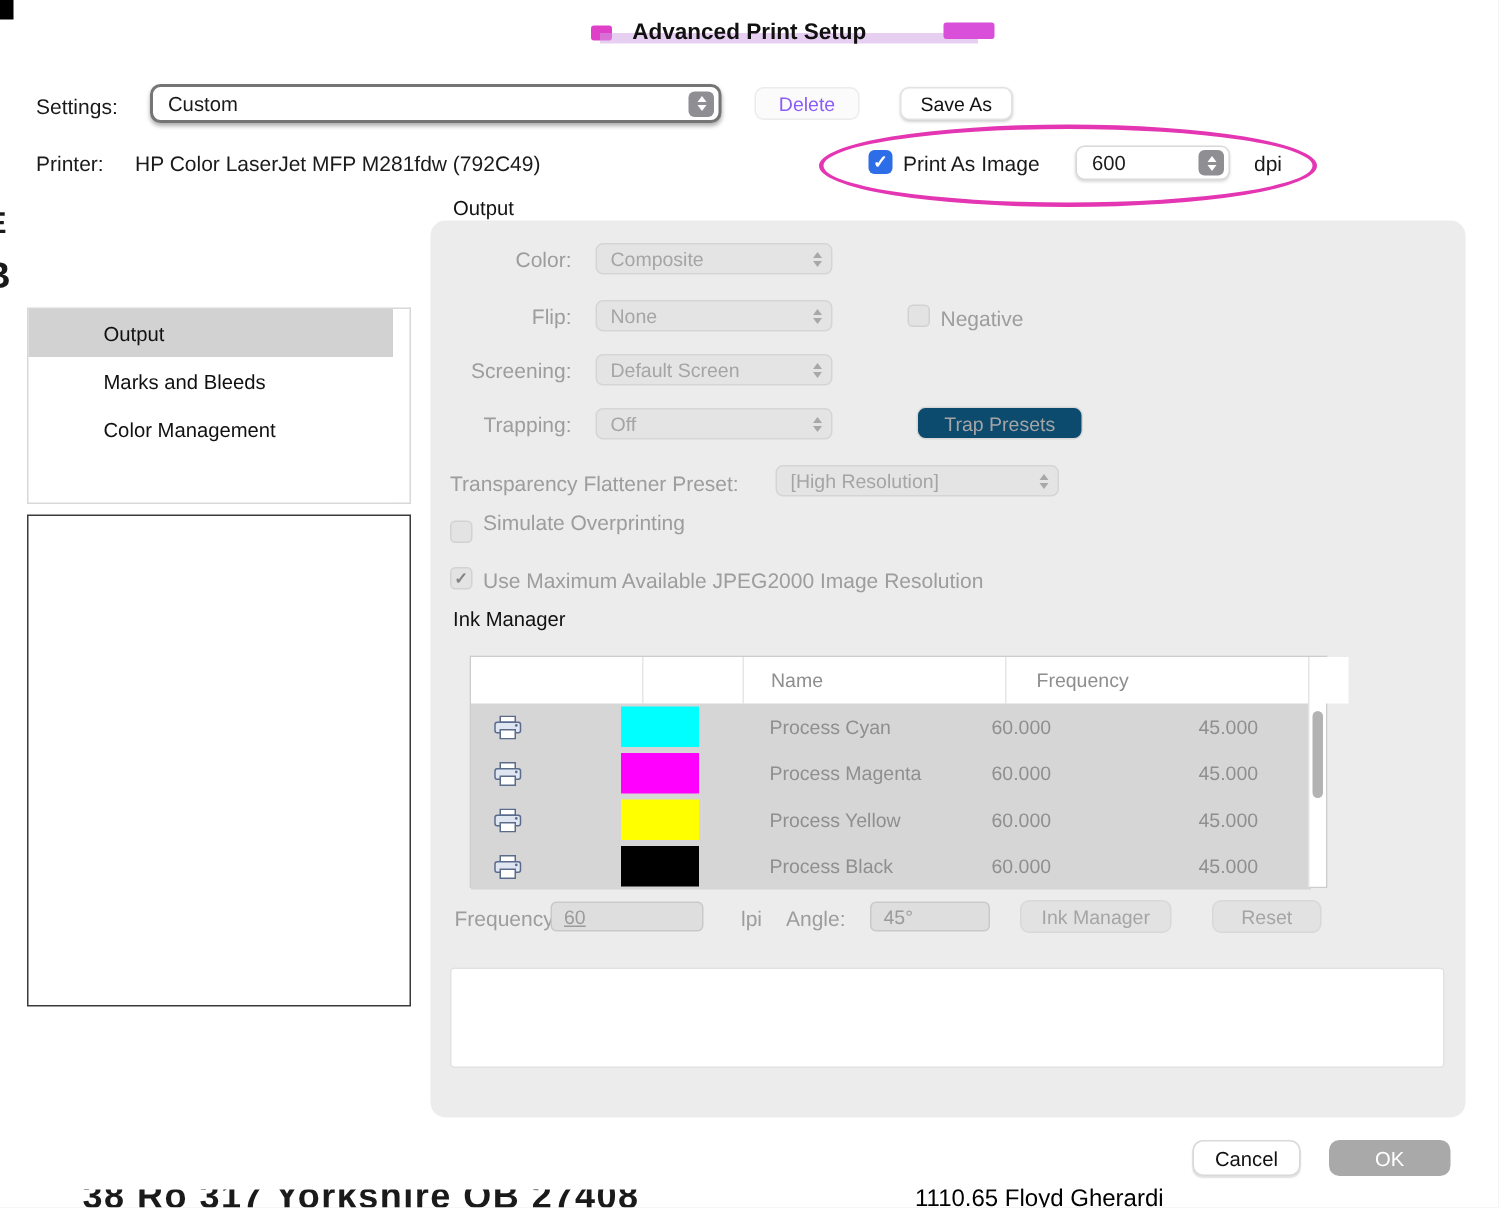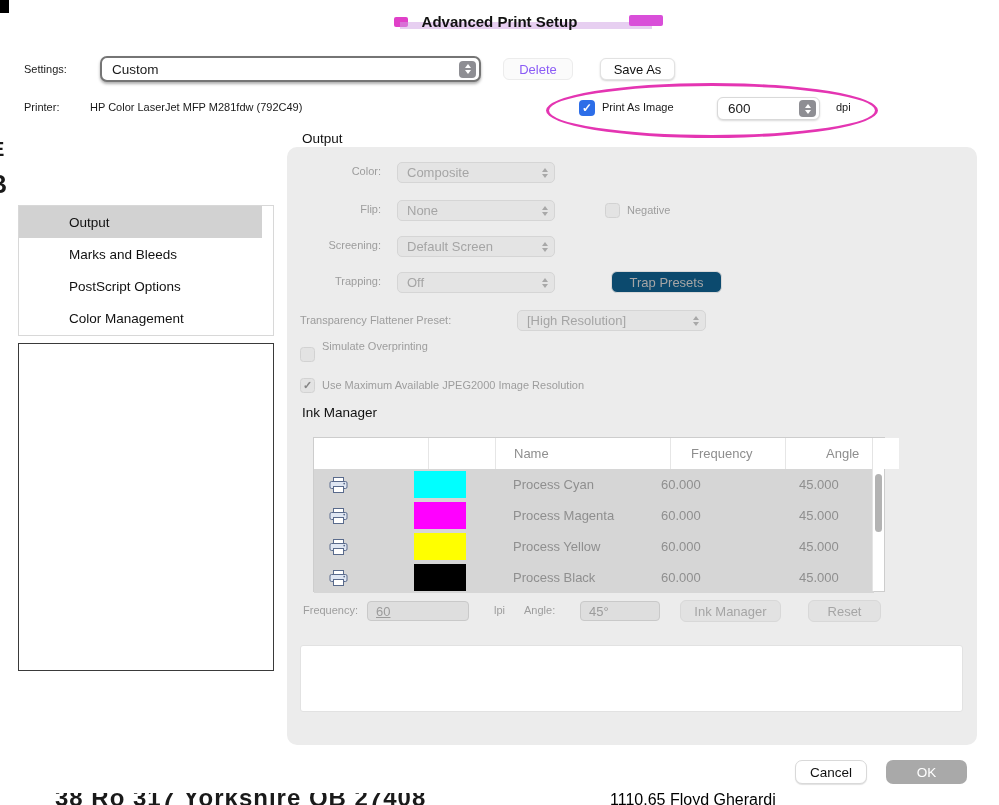--- a/index.html
+++ b/index.html
@@ -14,21 +14,21 @@
 
   
   .title-wrap { position: absolute; top: 13px; left: 0; width: 100%; text-align: center; }
   .title { display: inline-block; position: relative; z-index: 2; font-size: 15px; font-weight: 700; color: #111; }
   .hl { position: absolute; z-index: 1; }
   .hl-left  { left: 394px; top: 17px; width: 14px; height: 10px; background: #e040c8; border-radius: 2px; }
   .hl-right { left: 629px; top: 15px; width: 34px; height: 11px; background: #d94fd9; border-radius: 2px; }
   .hl-mid   { left: 400px; top: 22px; width: 252px; height: 7px; background: #cf9fe3; opacity: .5; }
 
   
-  .lbl { position: absolute; font-size: 11px; color: #1a1a1a; white-space: nowrap; }
+  .lbl { position: absolute; font-size: 14px; color: #1a1a1a; white-space: nowrap; }
   .lbl-gray { color: #9d9d9d; }
 
   
   .popup { position: absolute; display: flex; align-items: center; background: #fff; border-radius: 7px; font-size: 13.5px; }
   .popup .val { flex: 1; padding-left: 10px; white-space: nowrap; overflow: hidden; }
   .popup-settings { left: 100px; top: 56px; width: 381px; height: 26px; border: 2px solid #757575; box-shadow: 0 2px 3px rgba(0,0,0,.32); }
   .popup-dpi { left: 717px; top: 97px; width: 103px; height: 23px; border: 1px solid #d9d9d9; box-shadow: 0 1px 2px rgba(0,0,0,.15); border-radius: 6px; }
   .stepper { width: 17px; height: 17px; margin-left: auto; margin-right: 3px; background: #8e8e93; border-radius: 4px;
              display: flex; flex-direction: column; align-items: center; justify-content: center; gap: 2px; flex: none; }
   .tri-up   { width: 0; height: 0; border-left: 3.5px solid transparent; border-right: 3.5px solid transparent; border-bottom: 4.5px solid #fff; }
@@ -227,21 +227,20 @@
 <span class="lbl lbl-gray lbl-jpeg">Use Maximum Available JPEG2000 Image Resolution</span>
 
 <span class="lbl ink-heading">Ink Manager</span>
 
 <div class="ink-table">
   <div class="it-header">
     <div></div>
     <div></div>
     <div class="h-name">Name</div>
     <div class="h-freq">Frequency</div>
-    <div class="h-angle">Angle</div>
   </div>
   <div class="it-body">
     <div class="it-row">
       <div class="cell-icon">
         <svg width="19" height="16" viewBox="0 0 19 16">
             <rect x="4.5" y="0.5" width="10" height="4" fill="#fff" stroke="#5a6b8c"></rect>
             <rect x="1" y="4.5" width="17" height="7" rx="1.5" fill="#dfe6f2" stroke="#5a6b8c"></rect>
             <rect x="4.5" y="9.5" width="10" height="6" fill="#fff" stroke="#5a6b8c"></rect>
             <circle cx="15.2" cy="6.6" r="0.9" fill="#5a6b8c"></circle>
           </svg>
@@ -318,23 +317,20 @@
 <div class="notebox"></div>
 
 <div class="side-list">
   <div class="side-item selected">
     <span>Output</span>
   </div>
   <div class="side-item">
     <span>Marks and Bleeds</span>
   </div>
   <div class="side-item">
-    <span>PostScript Options</span>
-  </div>
-  <div class="side-item">
     <span>Color Management</span>
   </div>
 </div>
 <div class="side-scroll"></div>
 <div class="preview"></div>
 
 <div class="btn btn-cancel">Cancel</div>
 <div class="btn btn-ok">OK</div>
 
 <div class="corner-mark"></div>

